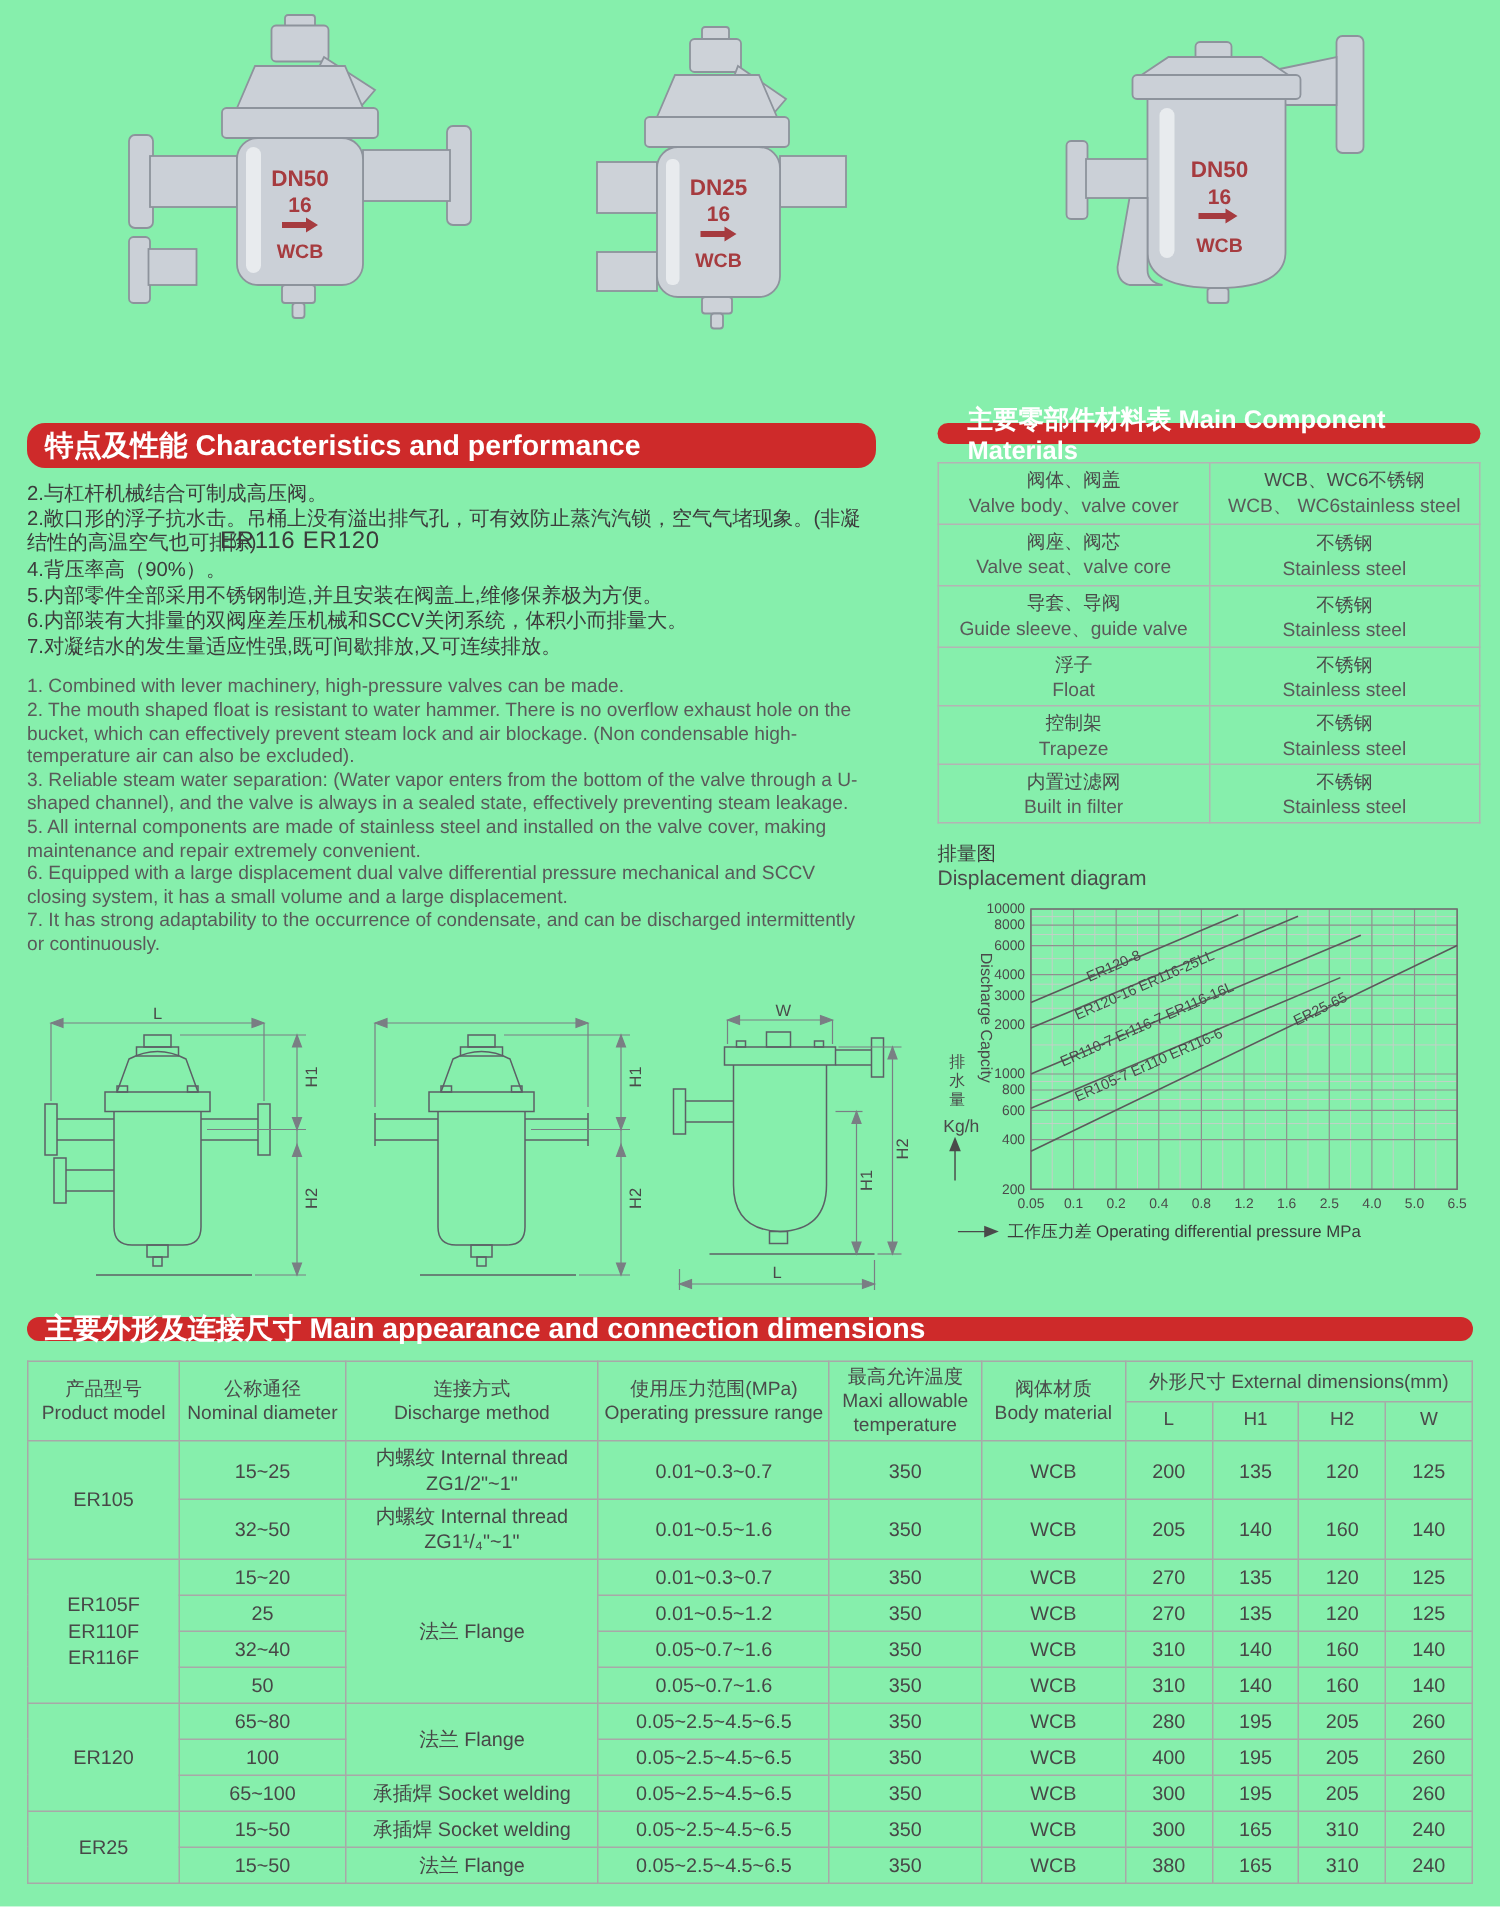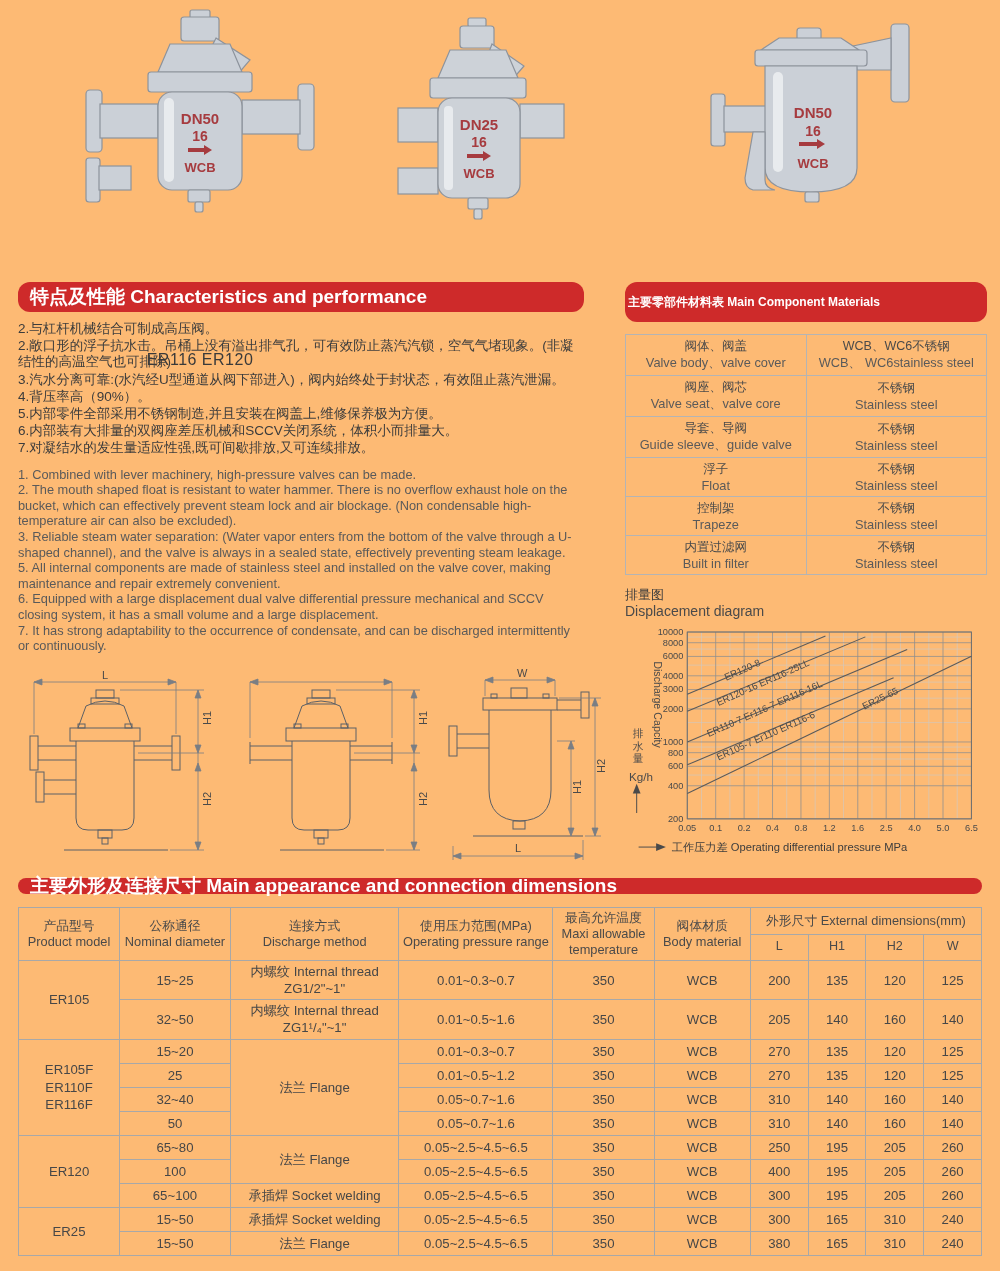--- a/index.html
+++ b/index.html
@@ -1,32 +1,32 @@
 <!DOCTYPE html>
 <html><head>
 <meta charset="utf-8">
 <style>
   html,body{margin:0;padding:0;background:#ffffff;}
-  .page{position:relative;width:1000px;height:1271px;background:#fdba74;overflow:hidden;
+  .page{position:relative;width:1000px;height:1271px;background:#86efac;overflow:hidden;
         font-family:"Liberation Sans","DejaVu Sans",sans-serif;color:#333;}
   
   .photo{position:absolute;text-align:center;}
   .photo .caption{margin-top:4px;font-size:16px;color:#3a3a3a;letter-spacing:.5px;white-space:pre;line-height:1.45;}
   
   .redbar{background:#ce2a2a;color:#fff;font-weight:bold;display:flex;align-items:center;
           padding:0 12px;box-sizing:border-box;border-radius:12px;}
   
   .left-col{position:absolute;left:18px;top:282px;width:566px;}
   .left-col .redbar{height:30px;font-size:19px;}
   .cn-list{margin-top:9px;font-size:13.5px;line-height:1.2;color:#3c3c3c;}
   .cn-list div{margin-bottom:1px;}
   .en-list{margin-top:10px;font-size:12.8px;line-height:1.22;color:#5a5a5a;}
   
   .right-col{position:absolute;left:625px;top:282px;width:362px;}
-  .right-col .redbar{height:40px;font-size:12px;padding:0 3px;}
+  .right-col .redbar{height:14px;font-size:17px;padding:0 20px;}
   table.materials{width:100%;border-collapse:collapse;margin-top:12px;table-layout:fixed;}
   table.materials th,table.materials td{border:1px solid #b4b4b4;text-align:center;
       padding:3px 2px;font-weight:normal;}
   table.materials .cn{font-size:12.5px;color:#4a4a4a;}
   table.materials .en{font-size:12.8px;color:#5a5a5a;}
   .chart-title{margin-top:12px;text-align:left;line-height:1.25;}
   .chart-title .cn{font-size:13px;color:#3c3c3c;}
   .chart-title .en{font-size:14px;color:#4a4a4a;}
   
   .drawings{position:absolute;left:8px;top:668px;width:600px;height:205px;display:flex;
@@ -142,21 +142,20 @@
     </div>
   </div>
 
   <div class="left-col">
     <div class="redbar">
       <span>特点及性能 Characteristics and performance</span>
     </div>
     <div class="cn-list">
       <div>2.与杠杆机械结合可制成高压阀。</div>
       <div>2.敞口形的浮子抗水击。吊桶上没有溢出排气孔，可有效防止蒸汽汽锁，空气气堵现象。(非凝结性的高温空气也可排除)</div>
-      <div>3.汽水分离可靠:(水汽经U型通道从阀下部进入)，阀内始终处于封状态，有效阻止蒸汽泄漏。</div>
       <div>4.背压率高（90%）。</div>
       <div>5.内部零件全部采用不锈钢制造,并且安装在阀盖上,维修保养极为方便。</div>
       <div>6.内部装有大排量的双阀座差压机械和SCCV关闭系统，体积小而排量大。</div>
       <div>7.对凝结水的发生量适应性强,既可间歇排放,又可连续排放。</div>
     </div>
     <div class="en-list">
       <div>1. Combined with lever machinery, high-pressure valves can be made.</div>
       <div>2. The mouth shaped float is resistant to water hammer. There is no overflow exhaust hole on the bucket, which can effectively prevent steam lock and air blockage. (Non condensable high-temperature air can also be excluded).</div>
       <div>3. Reliable steam water separation: (Water vapor enters from the bottom of the valve through a U-shaped channel), and the valve is always in a sealed state, effectively preventing steam leakage.</div>
       <div>5. All internal components are made of stainless steel and installed on the valve cover, making maintenance and repair extremely convenient.</div>
@@ -607,21 +606,21 @@
         <td>140</td>
       </tr>
 
       <tr style="height:24px;">
         <td rowspan="3">ER120</td>
         <td>65~80</td>
         <td rowspan="2">法兰 Flange</td>
         <td>0.05~2.5~4.5~6.5</td>
         <td>350</td>
         <td>WCB</td>
-        <td>250</td>
+        <td>280</td>
         <td>195</td>
         <td>205</td>
         <td>260</td>
       </tr>
       <tr style="height:24px;">
         <td>100</td>
         <td>0.05~2.5~4.5~6.5</td>
         <td>350</td>
         <td>WCB</td>
         <td>400</td>

